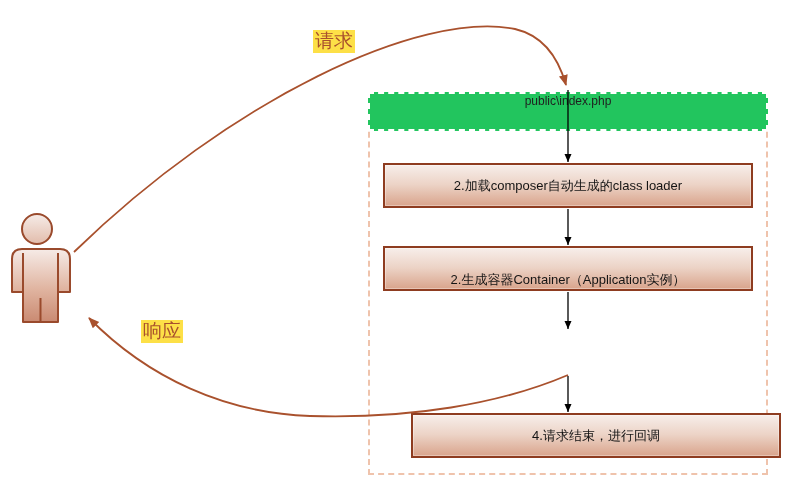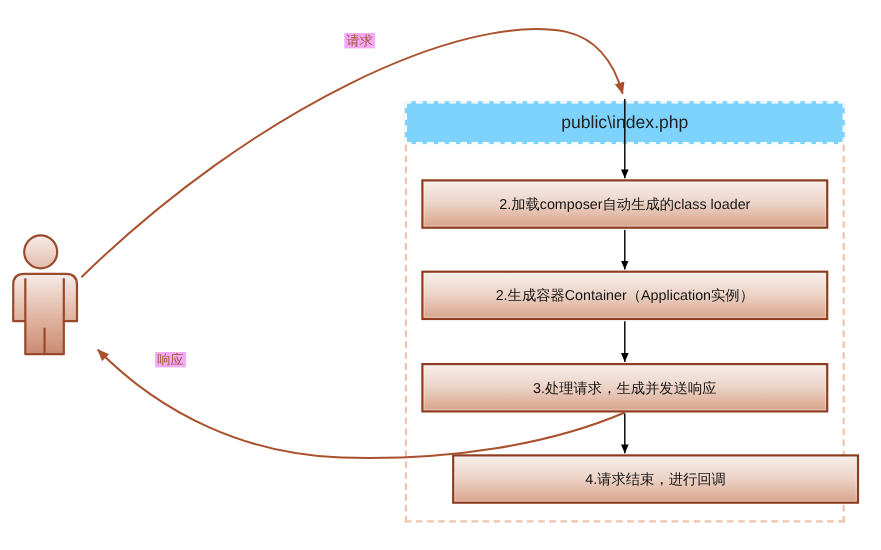--- a/index.html
+++ b/index.html
@@ -10,47 +10,47 @@
   }
   .lifecycle {
     position:absolute; left:368px; top:92px; width:400px; height:383px;
     box-sizing:border-box;
     border:2px dashed #efc3ac;
     z-index:0;
   }
   .lifecycle-header {
     position:absolute; left:-2px; top:-2px; width:400px; height:39px;
     box-sizing:border-box;
-    background:#7dd3fc;
+    background:#22c55e;
     border:2px dashed #ffffff;
-    display:flex; align-items:center; justify-content:center;
-    font-size:16px; color:#1f1f1f;
+    display:flex; align-items:flex-start; justify-content:center;
+    font-size:12px; color:#1f1f1f;
   }
   .step {
     position:absolute; left:383px; width:370px; height:45px;
     box-sizing:border-box;
     border:2px solid #8e3c20;
     background:linear-gradient(180deg,#f7eeea 0%, #ecd3c6 48%, #d9a48c 100%);
     box-shadow:inset 0 0 0 1px rgba(255,255,255,0.35);
     display:flex; align-items:center; justify-content:center;
     font-size:13px; color:#141414;
     z-index:1;
   }
   .step-1 { top:163px; }
-  .step-2 { top:246px; }
+  .step-2 { top:246px;align-items:flex-end; }
   .step-3 { top:330px; }
   .step-4 { top:413px;margin-left:28px; }
   .overlay {
     position:absolute; left:0; top:0; width:801px; height:500px;
     z-index:2; pointer-events:none;
   }
   .edge-label {
     position:absolute; z-index:3;
-    font-size:12px; line-height:1.2; color:#a9512d;
-    background:#f0abfc; padding:0 2px;
+    font-size:19px; line-height:1.2; color:#a9512d;
+    background:#fde047; padding:0 2px;
     white-space:nowrap;
   }
   .edge-label.request  { left:313px; top:30px; }
   .edge-label.response { left:141px; top:320px; }
 </style>
 </head>
 <body>
 
 <div class="canvas">
 
@@ -58,23 +58,20 @@
     <div class="lifecycle-header">
       <span>public\index.php</span>
     </div>
   </div>
 
   <div class="step step-1">
     <span>2.加载composer自动生成的class loader</span>
   </div>
   <div class="step step-2">
     <span>2.生成容器Container（Application实例）</span>
-  </div>
-  <div class="step step-3">
-    <span>3.处理请求，生成并发送响应</span>
   </div>
   <div class="step step-4">
     <span>4.请求结束，进行回调</span>
   </div>
 
   <svg class="overlay" viewBox="0 0 801 500" xmlns="http://www.w3.org/2000/svg">
     <defs>
       <linearGradient id="bodyGrad" x1="0" y1="0" x2="0" y2="1">
         <stop offset="0" stop-color="#f6ebe7"></stop>
         <stop offset="0.55" stop-color="#e0b4a0"></stop>

